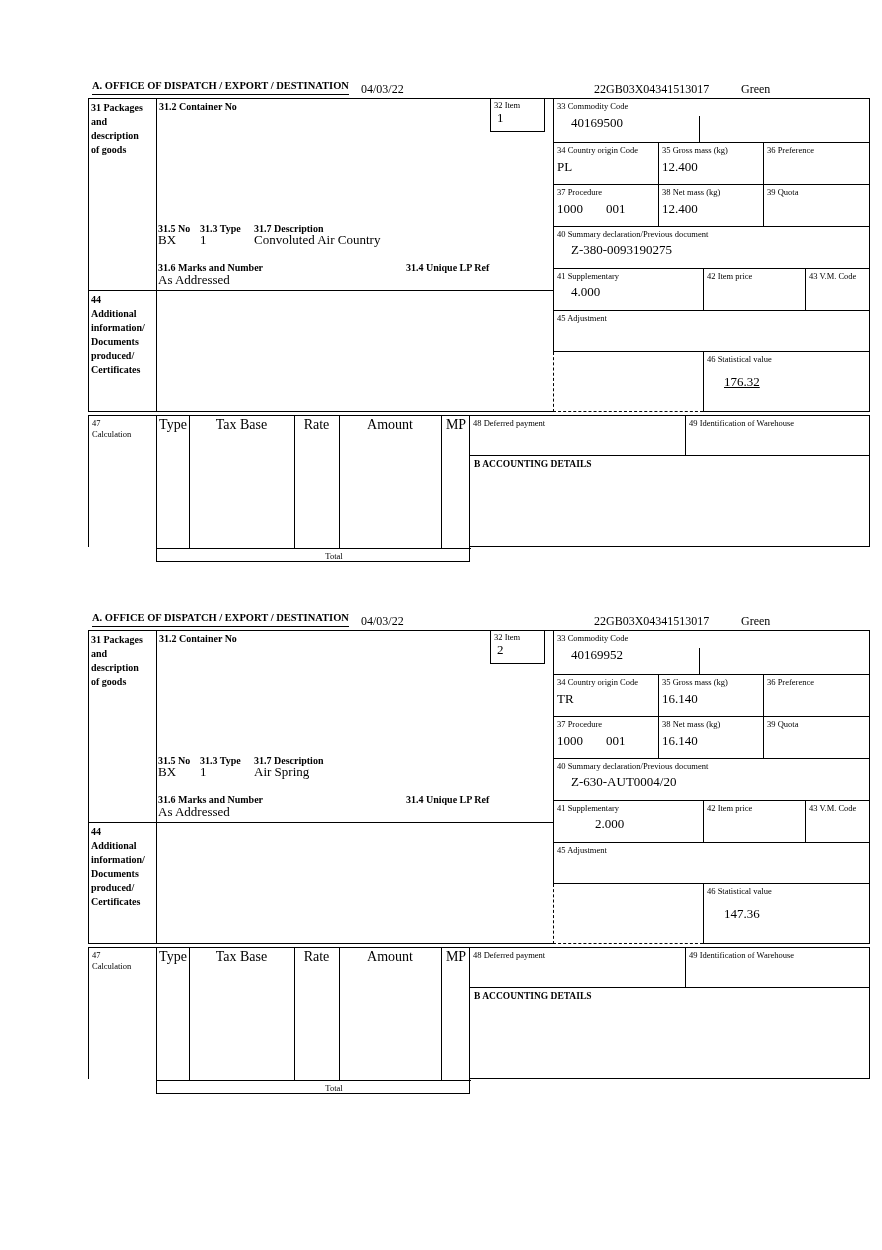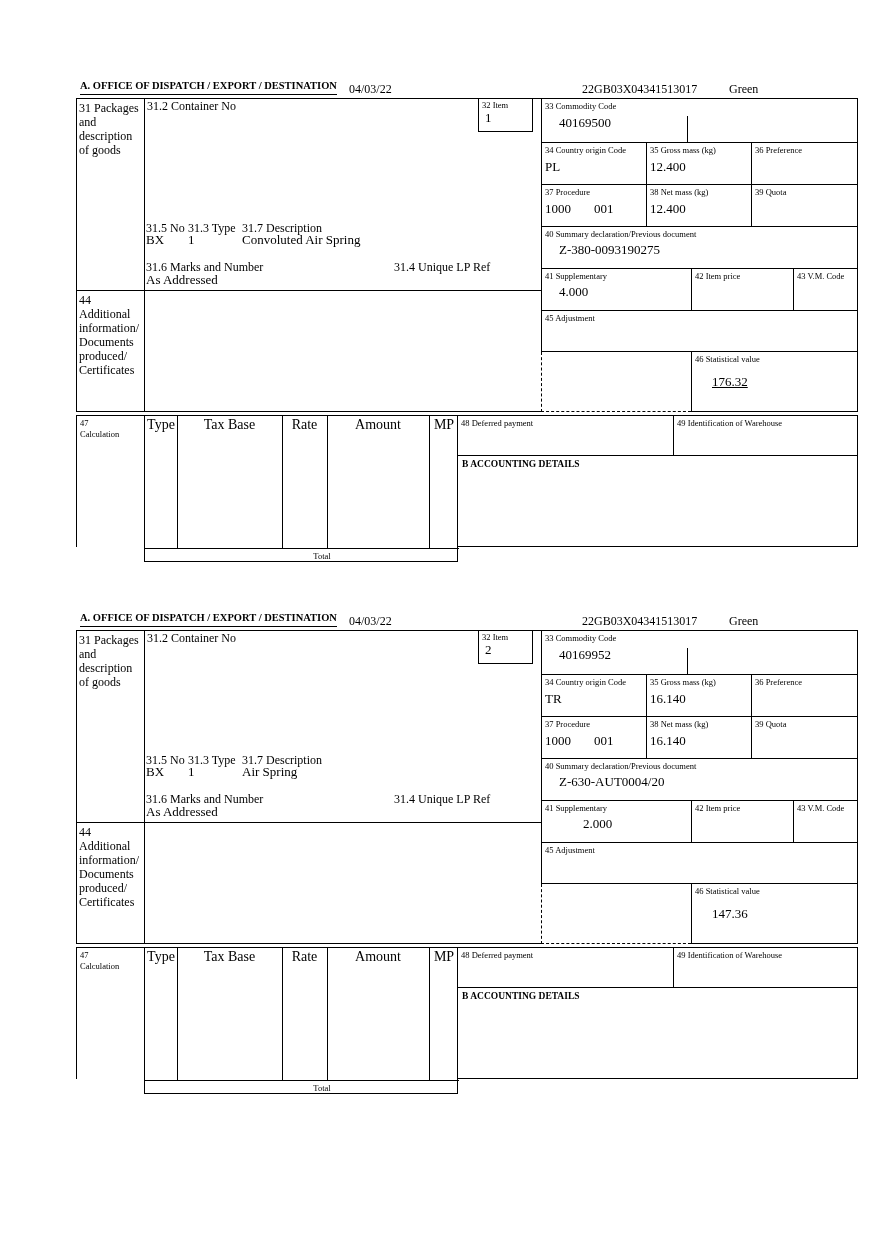--- a/index.html
+++ b/index.html
@@ -1,30 +1,30 @@
 <!DOCTYPE html>
 <html><head>
 <meta charset="utf-8">
 <style>
   html,body{margin:0;padding:0;}
   body{
     width:882px;height:1250px;position:relative;background:#ffffff;color:#000;
     font-family:"Liberation Serif","DejaVu Serif",serif;
   }
-  section.sad-section{position:absolute;left:76px;width:783px;height:482px;}
+  section.sad-section{position:absolute;left:88px;width:783px;height:482px;}
   section.sad-section:nth-of-type(1){top:80px;}
   section.sad-section:nth-of-type(2){top:612px;}
   .abs{position:absolute;box-sizing:border-box;}
   .bl{border-left:1px solid #000;}
   .bt{border-top:1px solid #000;}
   .br{border-right:1px solid #000;}
   .bb{border-bottom:1px solid #000;}
   .dl{border-left:1px dashed #000;}
   .db{border-bottom:1px dashed #000;}
-  .lbl{font-size:12px;line-height:11px;white-space:nowrap;}
+  .lbl{font-size:10px;line-height:11px;white-space:nowrap;font-weight:bold;}
   .multi{line-height:14px;}
   .boxlbl{position:absolute;left:3px;top:2px;font-size:8.5px;line-height:11px;white-space:nowrap;}
   .val{font-size:13px;line-height:15px;white-space:nowrap;}
   .hdr-title{font-size:10.5px;font-weight:bold;white-space:nowrap;border-bottom:1px solid #000;padding-bottom:3px;}
   .hdr-val{font-size:12px;white-space:nowrap;}
   .colhead{position:absolute;top:3px;font-size:14px;text-align:center;line-height:11px;}
   .total-lbl{position:absolute;left:100px;top:135px;width:154px;text-align:center;font-size:8.5px;line-height:11px;}
   .acct-lbl{position:absolute;left:4px;top:3px;font-size:9.5px;font-weight:bold;white-space:nowrap;}
 </style>
 </head>
@@ -53,21 +53,21 @@
   <div class="abs bl br bb" style="left:402px;top:18px;width:55px;height:34px;">
     <div class="boxlbl">32 Item</div>
     <div class="abs val" style="left:6px;top:12px;">1</div>
   </div>
 
   <div class="abs lbl" style="left:70px;top:143px;">31.5 No</div>
   <div class="abs lbl" style="left:112px;top:143px;">31.3 Type</div>
   <div class="abs lbl" style="left:166px;top:143px;">31.7 Description</div>
   <div class="abs val" style="left:70px;top:152px;">BX</div>
   <div class="abs val" style="left:112px;top:152px;">1</div>
-  <div class="abs val" style="left:166px;top:152px;">Convoluted Air Spring</div>
+  <div class="abs val" style="left:166px;top:152px;">Convoluted Air Country</div>
 
   <div class="abs lbl" style="left:70px;top:182px;">31.6 Marks and Number</div>
   <div class="abs lbl" style="left:318px;top:182px;">31.4 Unique LP Ref</div>
   <div class="abs val" style="left:70px;top:192px;">As Addressed</div>
 
   <div class="abs lbl multi" style="left:3px;top:213px;">
     <div>44</div>
     <div>Additional</div>
     <div>information/</div>
     <div>Documents</div>

